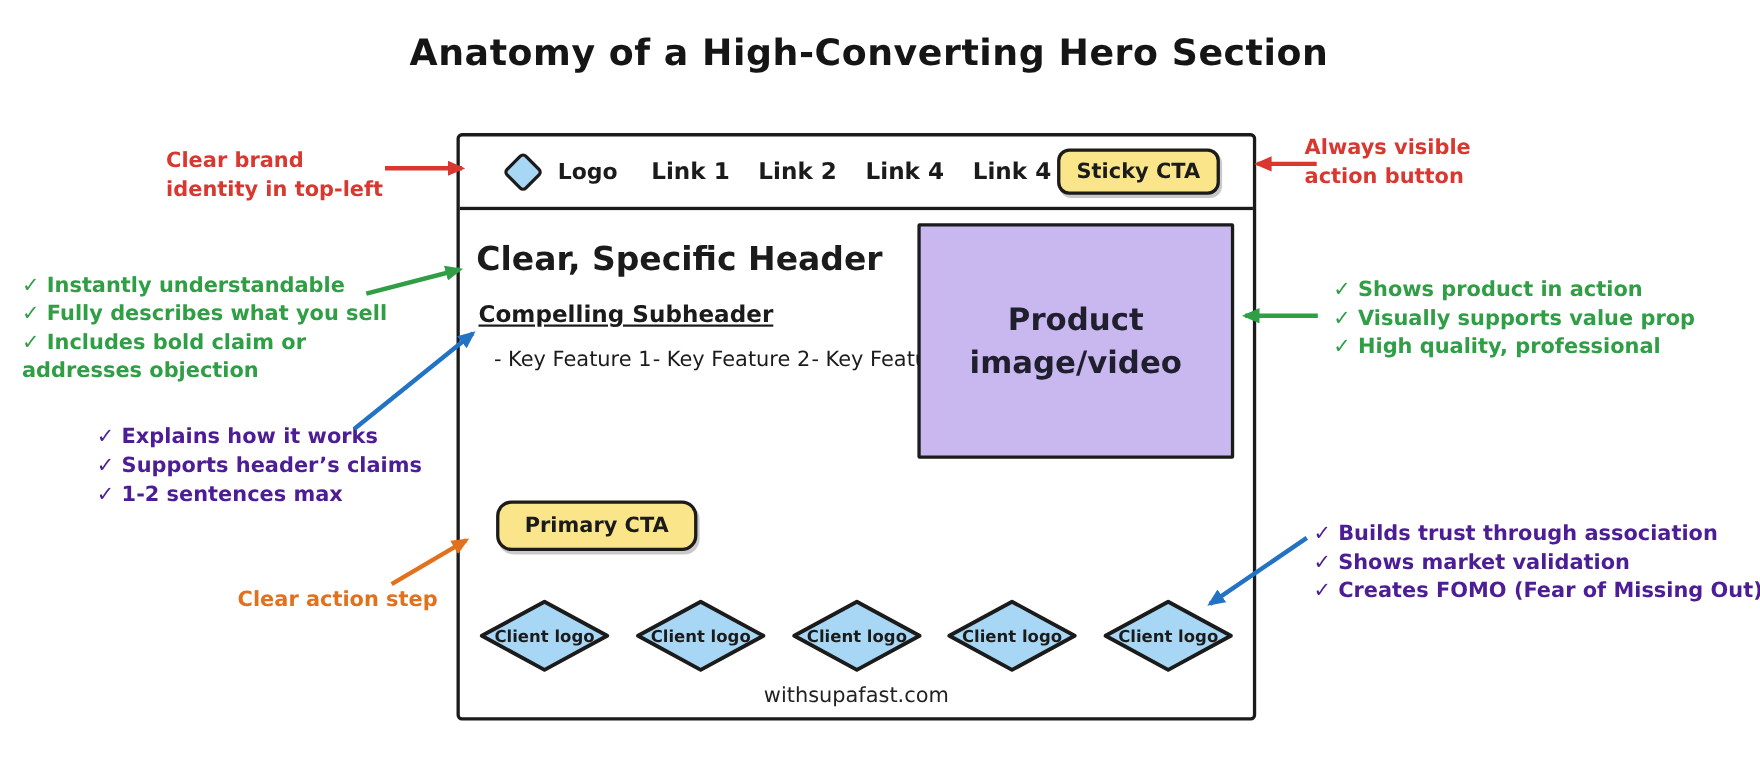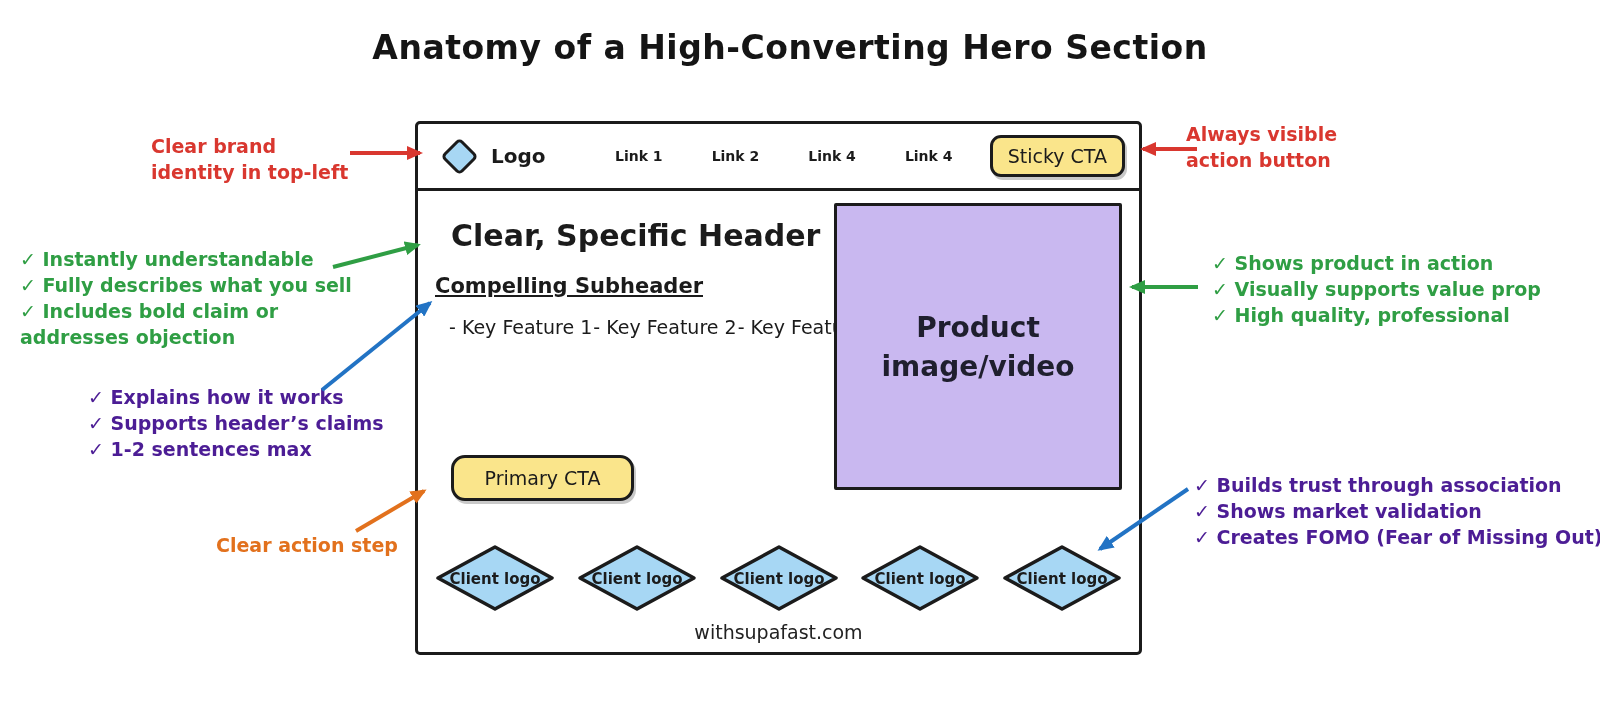--- a/index.html
+++ b/index.html
@@ -17,45 +17,45 @@
   }
 
   
   .frame {
     position:absolute; left:415px; top:121px; width:727px; height:534px;
     border:3px solid #1b1b1b; border-radius:5px; background:#fff;
   }
   .nav {
     position:absolute; left:0; top:0; right:0; height:67px;
     border-bottom:3px solid #1b1b1b;
-    display:flex; align-items:center; padding:0 14px;
+    display:flex; align-items:center; padding:0 30px;
   }
   .brand { display:flex; align-items:center; gap:18px; margin-left:14px; }
   .diamond-logo {
     width:27px; height:27px; background:#a7d7f4;
     border:3px solid #1b1b1b; border-radius:5px; transform:rotate(45deg);
   }
   .brand-label { font-size:20px; font-weight:600; }
   .nav-links { position:absolute; left:174px; display:flex; gap:26px; }
-  .nav-links a { font-size:14px; font-weight:600; color:#1b1b1b; text-decoration:none; cursor:pointer;margin-left:23px; }
+  .nav-links a { font-size:21px; font-weight:600; color:#1b1b1b; text-decoration:none; cursor:pointer; }
   .cta {
     background:#fae58b; border:3px solid #1b1b1b; border-radius:11px;
-    font-family:inherit; font-size:19px; font-weight:400; color:#1b1b1b;
+    font-family:inherit; font-size:19px; font-weight:700; color:#1b1b1b;
     cursor:pointer; box-shadow:2px 3px 0 #c9c9c9;
   }
   .sticky-cta { margin-left:auto; padding:7px 15px; }
 
-  .hero-header   { position:absolute; left:33px; top:94px;  font-size:30px; font-weight:700; }
+  .hero-header   { position:absolute; left:15px; top:94px;  font-size:30px; font-weight:700; }
   .hero-subheader{ position:absolute; left:17px; top:150px; font-size:21px; font-weight:600;text-decoration:underline; }
   .features { position:absolute; left:31px; top:192px; display:flex; flex-direction:row; gap:1px; }
   .features div { font-size:19px; font-weight:500; }
   .primary-cta { position:absolute; left:33px; top:331px; width:183px; height:46px; border-radius:14px; }
 
   .product-box {
-    position:absolute; right:17px; top:79px; width:288px; height:287px;
+    position:absolute; right:17px; top:79px; width:288px; height:214px;
     background:#c9b8f0; border:3px solid #1b1b1b; border-radius:2px;
     display:flex; flex-direction:column; align-items:center; justify-content:center;
     gap:6px;
   }
   .product-box div { font-size:28px; font-weight:600; color:#1f1f2e; }
 
   .logos-row {
     position:absolute; left:16px; right:16px; top:420px; height:68px;
     display:flex; justify-content:space-between; align-items:center;
   }

